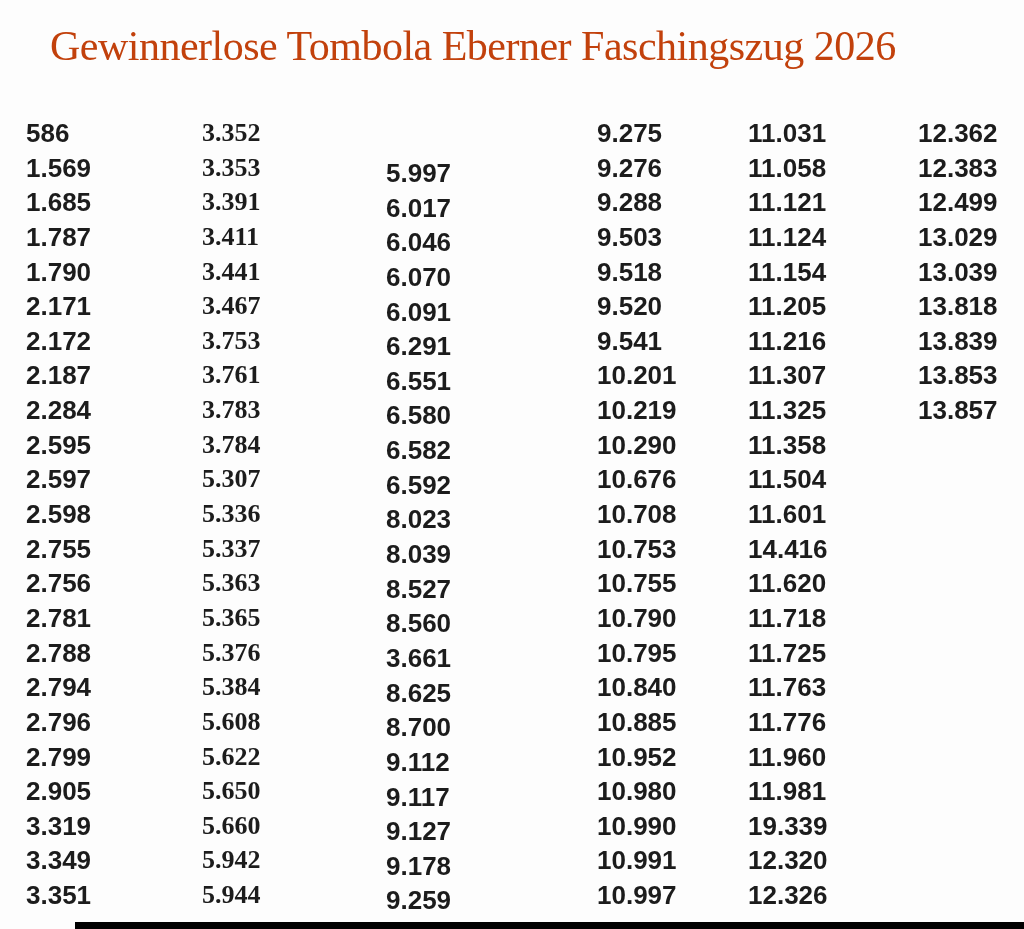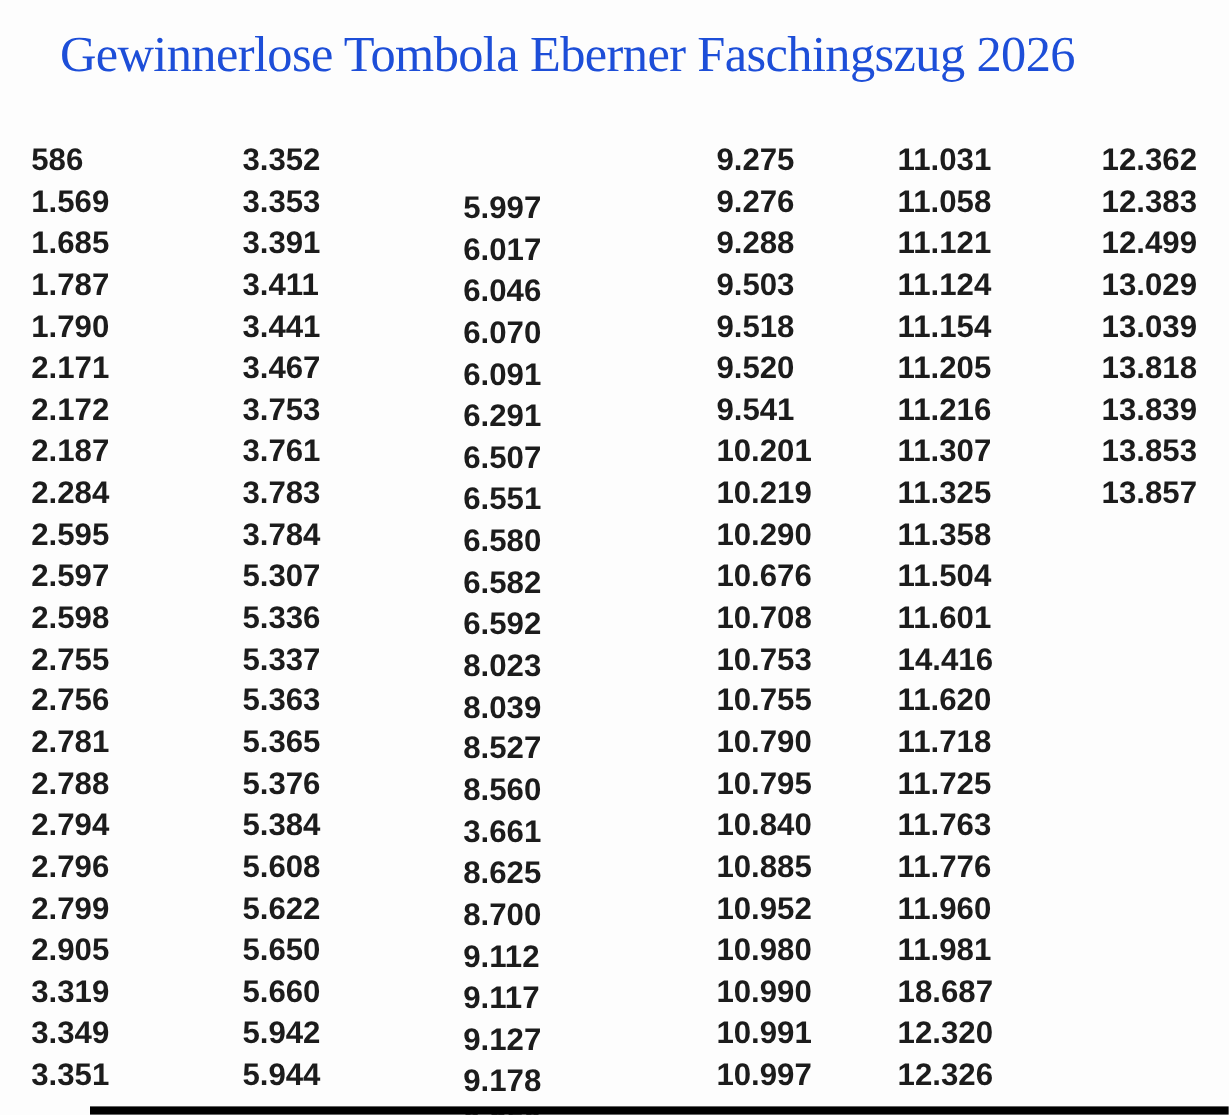--- a/index.html
+++ b/index.html
@@ -15,37 +15,37 @@
     font-family: "Liberation Sans", sans-serif;
   }
   .doc-title {
     position: absolute;
     left: 50px;
     top: 22px;
     font-family: "Liberation Serif", serif;
     font-weight: 400;
     font-size: 42px;
     letter-spacing: -0.5px;
-    color: #1d4ed8;
+    color: #c2410c;
     white-space: nowrap;
   }
   .columns-wrap {
     position: absolute;
     top: 116px;
     left: 0;
     right: 0;
     height: 800px;
   }
   .lot-column {
     position: absolute;
     top: 0;
     width: 170px;
   }
   .lot-column.c0 { left: 26px; }
-  .lot-column.c1 { left: 202px; }
+  .lot-column.c1 { left: 202px; font-family: Liberation Serif, serif; }
   .lot-column.c2 { left: 386px; margin-top: 40px; }
   .lot-column.c3 { left: 568px; margin-left: 29px; }
   .lot-column.c4 { left: 748px; }
   .lot-column.c5 { left: 918px; }
   .lot-number {
     height: 34.65px;
     line-height: 34.65px;
     font-size: 26px;
     font-weight: 700;
     color: #1c1c1c;
@@ -116,21 +116,20 @@
       <div class="lot-number">5.942</div>
       <div class="lot-number">5.944</div>
     </div>
     <div class="lot-column c2">
       <div class="lot-number">5.997</div>
       <div class="lot-number">6.017</div>
       <div class="lot-number">6.046</div>
       <div class="lot-number">6.070</div>
       <div class="lot-number">6.091</div>
       <div class="lot-number">6.291</div>
-      <div class="lot-number">6.507</div>
       <div class="lot-number">6.551</div>
       <div class="lot-number">6.580</div>
       <div class="lot-number">6.582</div>
       <div class="lot-number">6.592</div>
       <div class="lot-number">8.023</div>
       <div class="lot-number">8.039</div>
       <div class="lot-number">8.527</div>
       <div class="lot-number">8.560</div>
       <div class="lot-number">3.661</div>
       <div class="lot-number">8.625</div>
@@ -180,21 +179,21 @@
       <div class="lot-number">11.504</div>
       <div class="lot-number">11.601</div>
       <div class="lot-number">14.416</div>
       <div class="lot-number">11.620</div>
       <div class="lot-number">11.718</div>
       <div class="lot-number">11.725</div>
       <div class="lot-number">11.763</div>
       <div class="lot-number">11.776</div>
       <div class="lot-number">11.960</div>
       <div class="lot-number">11.981</div>
-      <div class="lot-number">18.687</div>
+      <div class="lot-number">19.339</div>
       <div class="lot-number">12.320</div>
       <div class="lot-number">12.326</div>
     </div>
     <div class="lot-column c5">
       <div class="lot-number">12.362</div>
       <div class="lot-number">12.383</div>
       <div class="lot-number">12.499</div>
       <div class="lot-number">13.029</div>
       <div class="lot-number">13.039</div>
       <div class="lot-number">13.818</div>

